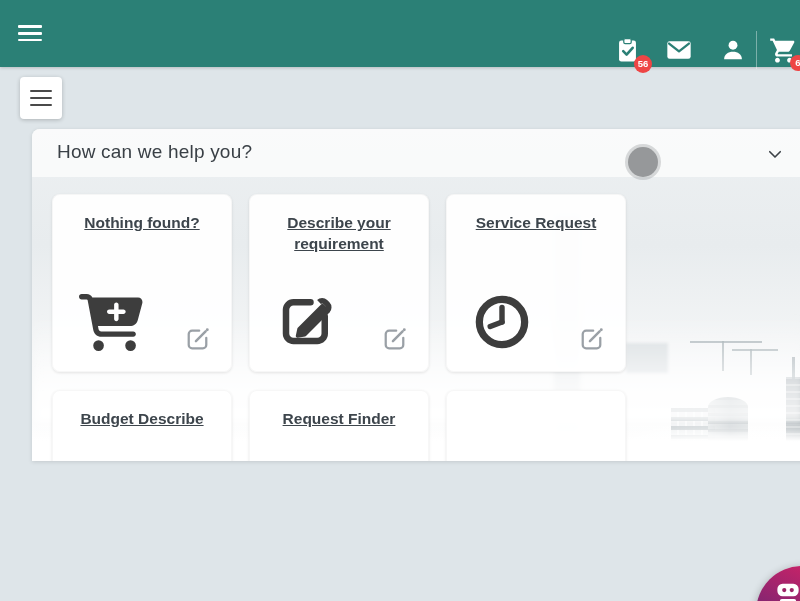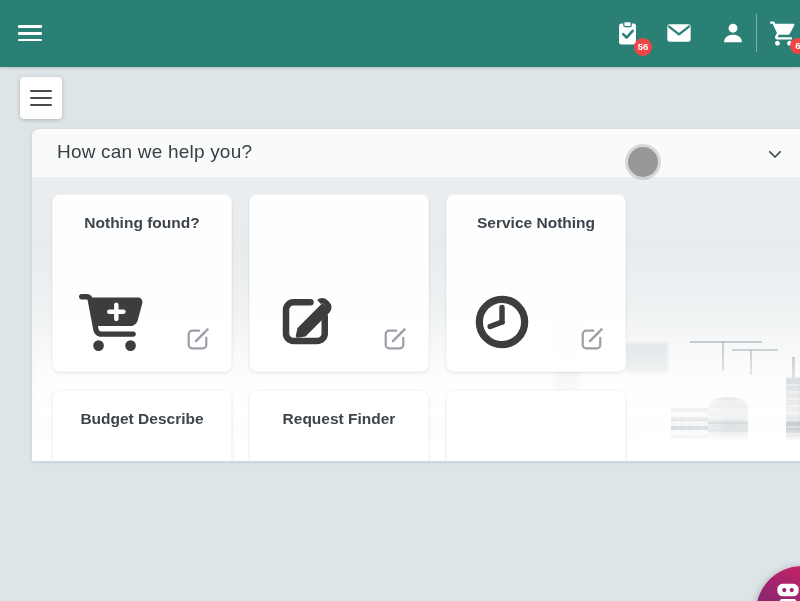--- a/index.html
+++ b/index.html
@@ -13,21 +13,21 @@
   .app-header{
     position:absolute;left:0;top:0;width:800px;height:67px;
     background:#2b8076;display:flex;align-items:center;
     box-shadow:0 1px 3px rgba(0,0,0,.18);z-index:30;
   }
   .hdr-menu-btn{
     position:absolute;left:16px;top:19px;width:30px;height:28px;
     background:none;border:none;cursor:pointer;padding:2px;
   }
   .hdr-menu-btn .bar{display:block;width:24px;height:2.6px;background:#fff;border-radius:1px;margin:4.2px 0;}
-  .hdr-right{position:absolute;right:0;top:0;height:57px;width:230px;}
+  .hdr-right{position:absolute;right:0;top:17px;height:57px;width:230px;}
   .hdr-btn{position:absolute;top:16px;width:34px;height:34px;background:none;border:none;padding:0;cursor:pointer;}
   .hdr-btn svg{display:block;margin:auto;}
   .badge{
     position:absolute;background:#ee4545;color:#fff;font-weight:bold;
     border-radius:50%;display:flex;align-items:center;justify-content:center;
     font-size:9.5px;line-height:1;
   }
   .badge-tasks{width:18px;height:18px;right:-8px;bottom:-6px;}
   .badge-cart{width:16px;height:16px;right:-6px;bottom:-4px;}
   .hdr-divider{position:absolute;left:186px;top:14px;width:1px;height:38px;background:rgba(255,255,255,.38);}
@@ -116,21 +116,21 @@
     display:grid;grid-template-columns:repeat(3,180px);
     grid-auto-rows:178px;column-gap:17px;row-gap:18px;
   }
   .card{
     position:relative;background:rgba(255,255,255,.93);border-radius:8px;
     box-shadow:0 1px 3px rgba(0,0,0,.1);border:1px solid rgba(0,0,0,.03);
     cursor:pointer;box-sizing:border-box;
   }
   .card-title{
     padding:17px 18px 0;text-align:center;
-    font-size:15.5px;font-weight:600;color:#3d454c;line-height:1.38;
+    font-size:15.5px;font-weight:600;color:#3d454c;line-height:1.38;text-decoration:underline;
   }
   .big-ic{position:absolute;left:26px;bottom:20px;color:#3d3d3d;}
   .edit-ic{position:absolute;right:20px;bottom:18px;color:#9aa0a6;cursor:pointer;}
   .arrow-ic{position:absolute;right:22px;bottom:22px;cursor:pointer;}
   .card-partial{height:178px;}
   
   .chat-fab{
     position:absolute;left:756px;top:566px;width:92px;height:92px;border-radius:50%;
     background:linear-gradient(205deg,#c62368 15%,#8a2570 55%,#5d2a72 90%);
     box-shadow:0 2px 8px rgba(0,0,0,.3);cursor:pointer;z-index:40;
@@ -222,34 +222,35 @@
           <path fill="currentColor" d="M0 24C0 10.7 10.7 0 24 0H69.5c22 0 41.5 12.8 50.6 32h411c26.3 0 45.5 25 38.6 50.4l-41 152.3c-8.5 31.4-37 53.3-69.5 53.3H170.7l5.4 28.5c2.2 11.3 12.1 19.5 23.6 19.5H488c13.3 0 24 10.7 24 24s-10.7 24-24 24H199.7c-34.6 0-64.3-24.6-70.7-58.5L77.4 54.5c-.7-3.8-4-6.5-7.9-6.5H24C10.7 48 0 37.3 0 24zM128 464a48 48 0 1 1 96 0 48 48 0 1 1-96 0zm336-48a48 48 0 1 1 0 96 48 48 0 1 1 0-96zM252 160c0 11 9 20 20 20h44v44c0 11 9 20 20 20s20-9 20-20V180h44c11 0 20-9 20-20s-9-20-20-20H356V96c0-11-9-20-20-20s-20 9-20 20v44H272c-11 0-20 9-20 20z"></path>
         </svg>
         <svg class="edit-ic" width="27" height="27" viewBox="0 0 24 24">
           <path d="M13.5 4.2H7.2a3 3 0 0 0-3 3v9.6a3 3 0 0 0 3 3h9.6a3 3 0 0 0 3-3v-6.3" fill="none" stroke="currentColor" stroke-width="2" stroke-linecap="round"></path>
           <path d="M10.6 13.4 L19.2 4.8" stroke="currentColor" stroke-width="2.2" stroke-linecap="round"></path>
           <circle cx="20.7" cy="3.3" r="1.3" fill="currentColor"></circle>
         </svg>
       </div>
 
       <div class="card">
+        <div class="card-title">Describe your requirement</div>
         <svg class="big-ic" width="60" height="60" viewBox="0 0 24 24">
           <path d="M13.8 4.5H7a3 3 0 0 0-3 3V17a3 3 0 0 0 3 3h9.5a3 3 0 0 0 3-3v-6.8" fill="none" stroke="currentColor" stroke-width="2.6" stroke-linecap="round"></path>
           <path d="M9.2 15.2 L18.6 5.8 L20.9 8.1 L11.5 17.5 L8.6 18 Z" fill="currentColor" stroke="currentColor" stroke-width="1.4" stroke-linejoin="round"></path>
           <path d="M17.2 4.4 a1.8 1.8 0 0 1 2.5 0 l.9.9 a1.8 1.8 0 0 1 0 2.5" fill="none" stroke="currentColor" stroke-width="2.2"></path>
         </svg>
         <svg class="edit-ic" width="27" height="27" viewBox="0 0 24 24">
           <path d="M13.5 4.2H7.2a3 3 0 0 0-3 3v9.6a3 3 0 0 0 3 3h9.6a3 3 0 0 0 3-3v-6.3" fill="none" stroke="currentColor" stroke-width="2" stroke-linecap="round"></path>
           <path d="M10.6 13.4 L19.2 4.8" stroke="currentColor" stroke-width="2.2" stroke-linecap="round"></path>
           <circle cx="20.7" cy="3.3" r="1.3" fill="currentColor"></circle>
         </svg>
       </div>
 
       <div class="card">
-        <div class="card-title">Service Nothing</div>
+        <div class="card-title">Service Request</div>
         <svg class="big-ic" width="58" height="58" viewBox="0 0 64 64">
           <circle cx="32" cy="32" r="25" fill="none" stroke="currentColor" stroke-width="8"></circle>
           <path d="M32 32 L32 16" stroke="currentColor" stroke-width="6" stroke-linecap="round"></path>
           <path d="M32 32 L19 37" stroke="currentColor" stroke-width="6" stroke-linecap="round"></path>
         </svg>
         <svg class="edit-ic" width="27" height="27" viewBox="0 0 24 24">
           <path d="M13.5 4.2H7.2a3 3 0 0 0-3 3v9.6a3 3 0 0 0 3 3h9.6a3 3 0 0 0 3-3v-6.3" fill="none" stroke="currentColor" stroke-width="2" stroke-linecap="round"></path>
           <path d="M10.6 13.4 L19.2 4.8" stroke="currentColor" stroke-width="2.2" stroke-linecap="round"></path>
           <circle cx="20.7" cy="3.3" r="1.3" fill="currentColor"></circle>
         </svg>

